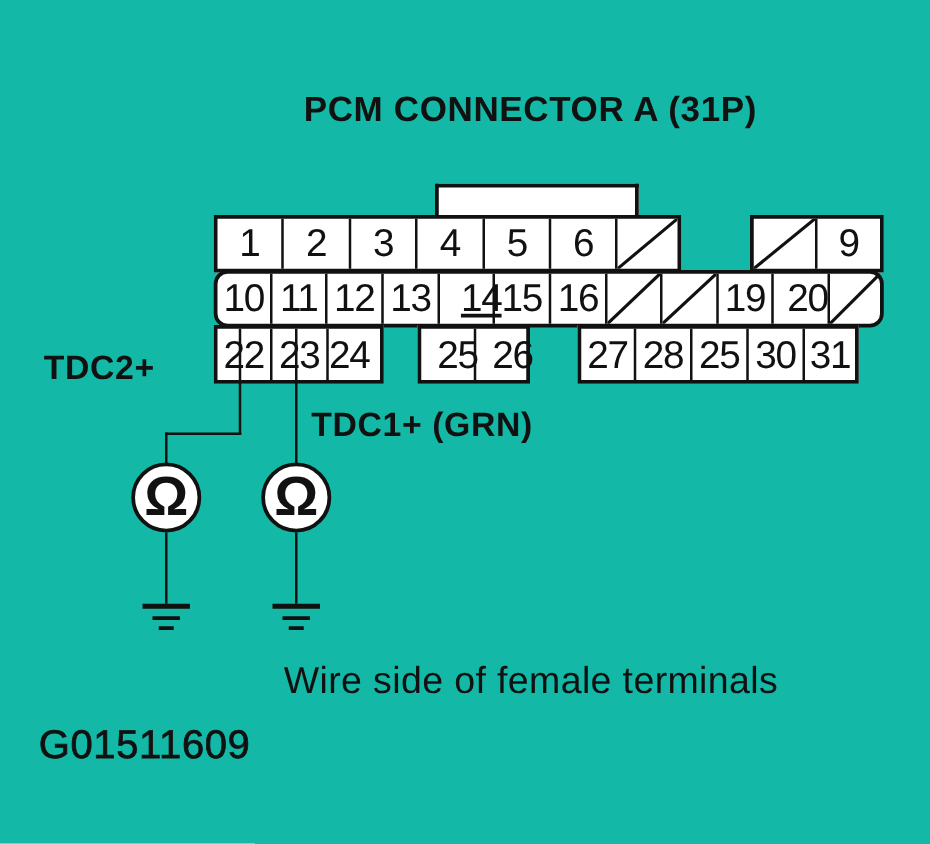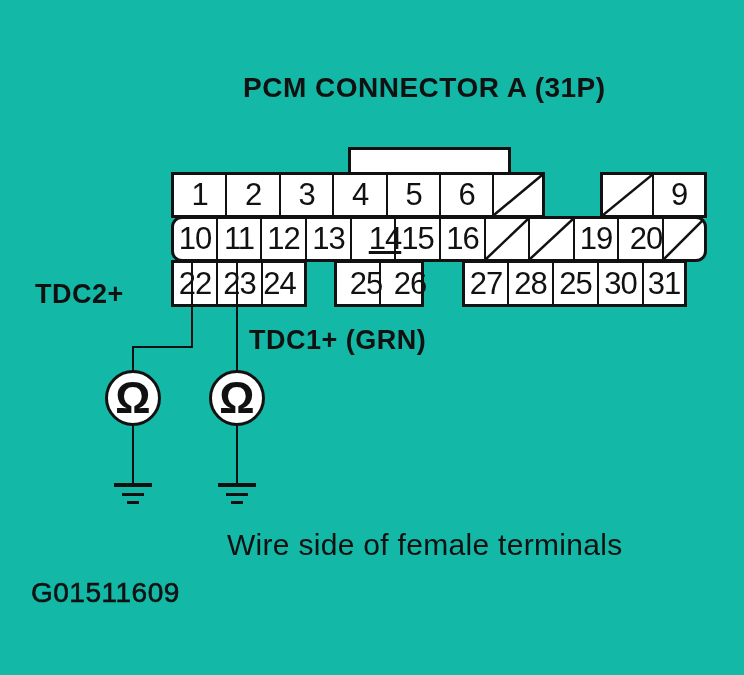--- a/index.html
+++ b/index.html
@@ -31,21 +31,21 @@
     position:absolute;box-sizing:border-box;width:56px;height:56px;border-radius:50%;
     border:3px solid #111;display:flex;align-items:center;justify-content:center;
     font-size:44px;font-weight:700;background:#fff;
   }
   .ground{position:absolute;display:flex;flex-direction:column;align-items:center;}
   .ground .b1{width:38px;height:4px;background:#111;}
   .ground .b2{width:22px;height:3px;background:#111;margin-top:6px;}
   .ground .b3{width:12px;height:3px;background:#111;margin-top:5px;}
   .siglabel{font-size:27px;font-weight:700;white-space:nowrap;letter-spacing:.5px;}
   .caption{font-size:30px;font-weight:400;letter-spacing:.3px;white-space:nowrap;}
-  .figid{font-size:28px;font-weight:400;-webkit-text-stroke:.6px #111;letter-spacing:.5px;}
+  .figid{font-size:32px;font-weight:400;-webkit-text-stroke:.6px #111;letter-spacing:.5px;}
 </style>
 </head>
 <body>
 
 <div class="stage">
 
   <div class="abs title" style="left:243px;top:72px;">PCM CONNECTOR A (31P)</div>
 
   <div class="tab" style="left:348px;top:147px;width:163px;height:29px;"></div>
 

